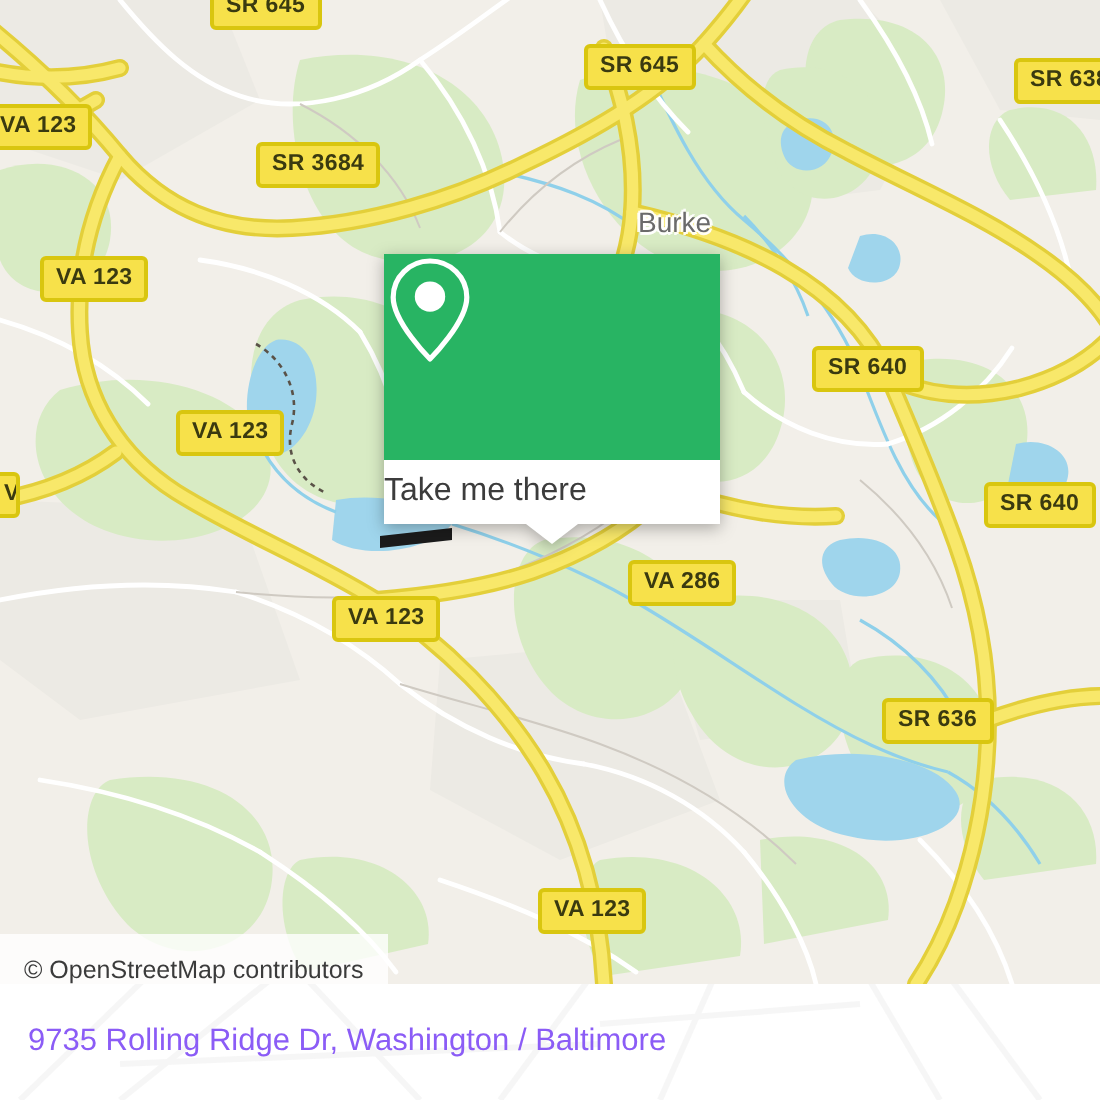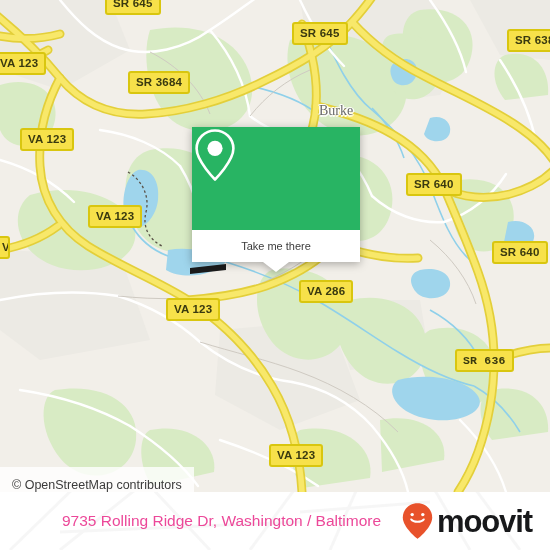--- a/index.html
+++ b/index.html
@@ -33,21 +33,21 @@
   
   .place-label{
     position:absolute;
     color:#6b6b6b;
     font-size:14px;
     white-space:nowrap;
     text-shadow:
       1.5px 0 0 rgba(255,255,255,.9),-1.5px 0 0 rgba(255,255,255,.9),
       0 1.5px 0 rgba(255,255,255,.9),0 -1.5px 0 rgba(255,255,255,.9),
       1px 1px 0 rgba(255,255,255,.9),-1px -1px 0 rgba(255,255,255,.9);
-    font-family:Liberation Serif, serif;
+    font-family:Liberation Sans, sans-serif;
     padding-left:16px;
   }
 
   
   #popup{
     position:absolute;
     left:192px;top:127px;width:168px;
     filter:drop-shadow(0 2px 4px rgba(0,0,0,.30));
   }
   #popup .thumb{
@@ -55,22 +55,22 @@
     background:#28b463;
     position:relative;
   }
   #popup .pin-wrap{
     position:absolute;left:0;top:0;width:100%;height:100%;
     display:flex;align-items:center;justify-content:center;
   }
   #popup .cta{
     width:168px;height:32px;
     background:#ffffff;
-    display:flex;align-items:center;justify-content:center;
-    color:#3c3c3c;font-size:11px;
+    display:flex;align-items:center;
+    color:#3c3c3c;font-size:16px;
     box-sizing:border-box;
   }
   #popup .tail{
     position:absolute;left:50%;top:135px;
     transform:translateX(-50%);
     width:0;height:0;
     border-left:13px solid transparent;
     border-right:13px solid transparent;
     border-top:10px solid #ffffff;
   }
@@ -95,21 +95,21 @@
     padding:0 18px 0 14px;
     box-sizing:border-box;
     overflow:hidden;
   }
   #footer-watermark{
     position:absolute;left:0;top:0;width:550px;height:58px;
     opacity:.07;pointer-events:none;
   }
   #footer-title{
     position:relative;z-index:2;
-    color:#ec4899;font-size:15.5px;white-space:nowrap;margin-left:48px;
+    color:#8b5cf6;font-size:15.5px;white-space:nowrap;
   }
   #brand{position:relative;z-index:2;display:flex;align-items:center;gap:3px;}
   #brand .brand-text{
     color:#17181a;font-size:31px;font-weight:bold;letter-spacing:-1.1px;
     line-height:31px;
   }
 </style>
 </head>
 <body>
 
@@ -255,23 +255,23 @@
       <div class="shield" style="left:105px;top:-8px;">SR 645</div>
       <div class="shield" style="left:292px;top:22px;">SR 645</div>
       <div class="shield" style="left:507px;top:29px;">SR 638</div>
       <div class="shield" style="left:-8px;top:52px;">VA 123</div>
       <div class="shield" style="left:128px;top:71px;">SR 3684</div>
       <div class="shield" style="left:20px;top:128px;">VA 123</div>
       <div class="shield" style="left:406px;top:173px;">SR 640</div>
       <div class="shield" style="left:88px;top:205px;">VA 123</div>
       <div class="shield" style="left:492px;top:241px;">SR 640</div>
       <div class="shield" style="left:-6px;top:236px;width:14px;overflow:hidden;">VA 123</div>
-      <div class="shield" style="left:299px;top:280px;">VA 286</div>
+      <div class="shield" style="left:314px;top:280px;">VA 286</div>
       <div class="shield" style="left:166px;top:298px;">VA 123</div>
-      <div class="shield" style="left:455px;top:349px;font-family:Liberation Mono, monospace;">SR 636</div>
+      <div class="shield" style="left:441px;top:349px;">SR 636</div>
       <div class="shield" style="left:269px;top:444px;">VA 123</div>
     </div>
 
     <div id="popup">
       <div class="thumb">
         <div class="pin-wrap">
           <svg width="46" height="56" viewBox="0 0 46 56" aria-hidden="true">
             <path d="M23 3.5 C12.8 3.5 4.6 11.6 4.6 21.6 C4.6 34.2 23 52.5 23 52.5 C23 52.5 41.4 34.2 41.4 21.6 C41.4 11.6 33.2 3.5 23 3.5 Z" fill="none" stroke="#ffffff" stroke-width="2.6" stroke-linejoin="round"></path>
             <circle cx="23" cy="21.3" r="7.6" fill="#ffffff"></circle>
           </svg>
@@ -299,24 +299,15 @@
         <path d="M300,20 L430,10"></path>
         <path d="M330,58 L360,-10"></path>
         <path d="M430,-10 L470,58"></path>
         <path d="M470,-10 L520,58"></path>
         <path d="M60,40 L300,30"></path>
       </g>
     </svg>
 
     <div id="footer-title">9735 Rolling Ridge Dr, Washington / Baltimore</div>
 
-    <div id="brand">
-      <svg width="33" height="38" viewBox="0 0 33 38">
-        <path d="M16.5 1.2 C8.3 1.2 1.8 7.6 1.8 15.5 C1.8 25.6 16.5 36.8 16.5 36.8 C16.5 36.8 31.2 25.6 31.2 15.5 C31.2 7.6 24.7 1.2 16.5 1.2 Z" fill="#e8522b"></path>
-        <circle cx="11.2" cy="12.6" r="1.7" fill="#ffffff"></circle>
-        <circle cx="21.8" cy="12.6" r="1.7" fill="#ffffff"></circle>
-        <path d="M10.2 17.4 C12.4 20.6 20.6 20.6 22.8 17.4" fill="none" stroke="#ffffff" stroke-width="1.9" stroke-linecap="round"></path>
-      </svg>
-      <span class="brand-text">moovit</span>
-    </div>
   </div>
 
 </div>
 
 </body></html>

